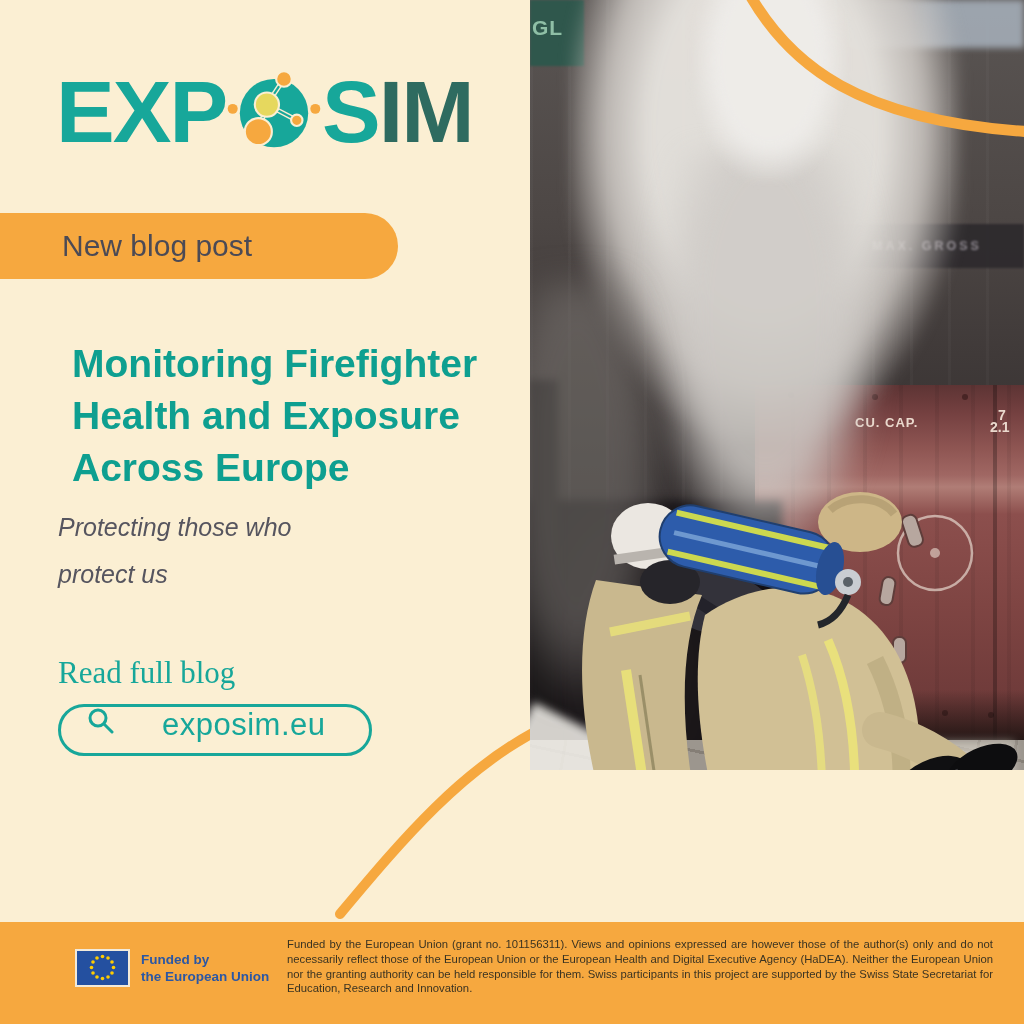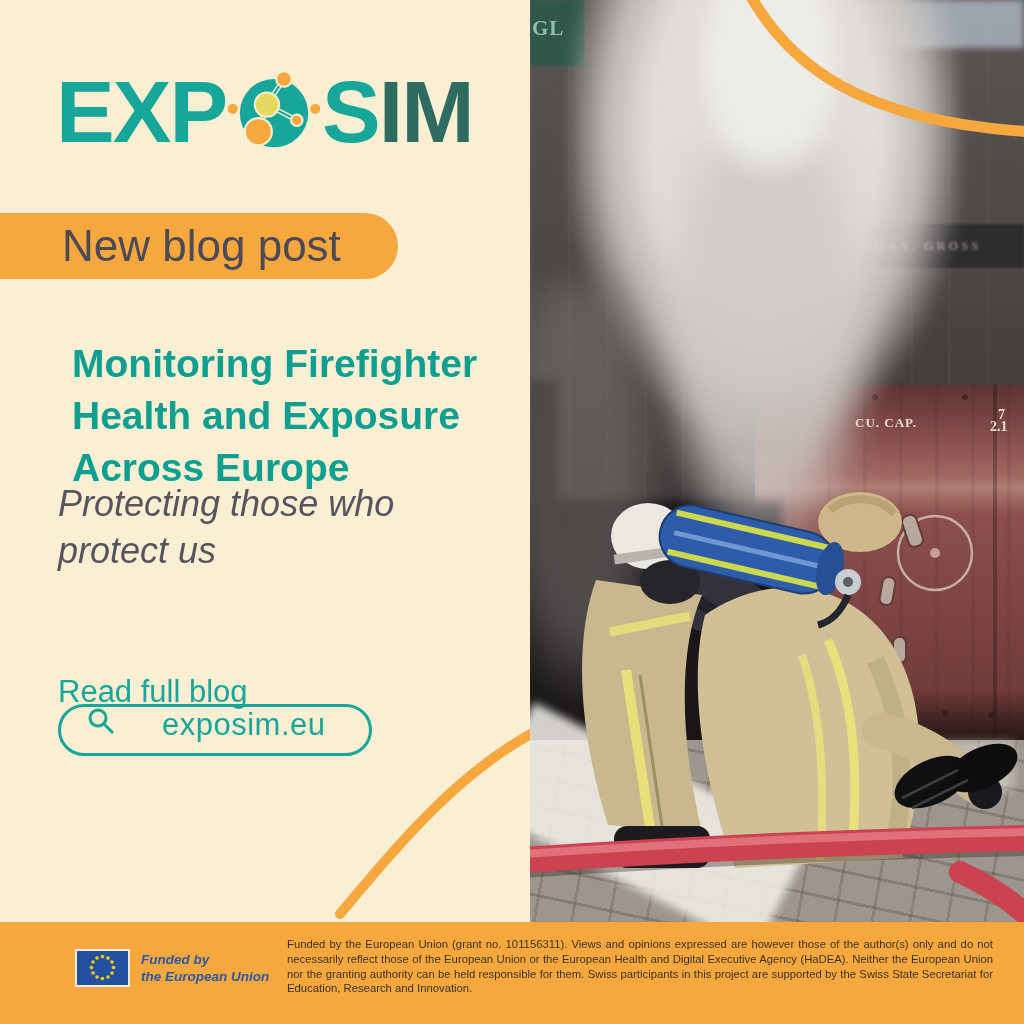--- a/index.html
+++ b/index.html
@@ -11,34 +11,34 @@
   }
   
   .logo-row{position:absolute;left:56px;top:62px;display:flex;align-items:flex-end;
     font-weight:700;font-size:88px;letter-spacing:-2px;line-height:1;}
   .logo-exp,.logo-s{color:var(--teal,#17A79A);}
   .logo-im{color:var(--teal-dark,#2E6B60);}
   .molecule{width:94px;height:94px;margin:0 1px;position:relative;top:2px;}
   .ribbon{position:absolute;left:0;top:213px;width:398px;height:66px;
     background:var(--orange,#F6A83F);border-radius:0 33px 33px 0;
     display:flex;align-items:center;padding-left:62px;
-    color:var(--ribbon-text,#4B4A55);font-size:44px;}
+    color:var(--ribbon-text,#4B4A55);font-size:30px;}
   .heading{position:absolute;left:72px;top:338px;width:472px;
     color:var(--heading,#0E9F90);font-size:39px;font-weight:700;line-height:52px;}
   .heading span{display:block;}
-  .subtitle{position:absolute;left:58px;top:480px;width:460px;
-    color:var(--subtitle,#56555F);font-size:36px;font-style:italic;line-height:47px;}
+  .subtitle{position:absolute;left:58px;top:504px;width:460px;
+    color:var(--subtitle,#56555F);font-size:25px;font-style:italic;line-height:47px;}
   .subtitle span{display:block;}
-  .read-label{position:absolute;left:58px;top:674px;color:var(--teal,#17A79A);font-size:31px;}
+  .read-label{position:absolute;left:58px;top:655px;color:var(--teal,#17A79A);font-size:31px;font-family:Liberation Serif, serif;}
   .pill{position:absolute;left:58px;top:704px;width:314px;height:52px;
     border:3px solid var(--teal,#17A79A);border-radius:26px;
     display:flex;align-items:flex-start;gap:48px;padding-left:26px;cursor:pointer;background:transparent;}
   .pill-url{color:var(--teal,#17A79A);font-size:31px;letter-spacing:.5px;}
   
-  .photo{position:absolute;left:530px;top:0;width:494px;height:922px;overflow:hidden;background:#4a4442;font-family:Liberation Serif, serif;}
+  .photo{position:absolute;left:530px;top:0;width:494px;height:770px;overflow:hidden;background:#4a4442;}
   .photo .base{position:absolute;inset:0;
     background:linear-gradient(180deg,#5a5553 0%,#4d4745 28%,#403a39 46%,#353030 62%,#2b2627 78%,#262122 100%);}
   .photo .wall-texture{position:absolute;inset:0;opacity:.5;
     background:repeating-linear-gradient(90deg,rgba(255,255,255,.05) 0 3px,transparent 3px 38px);}
   .gl-patch{position:absolute;left:0;top:0;width:54px;height:66px;background:#2f574c;filter:blur(1px);}
   .gl-text{position:absolute;left:2px;top:16px;font-weight:700;font-size:21px;color:#8fbfa6;letter-spacing:1px;filter:blur(.6px);}
   .sky-corner{position:absolute;right:0;top:0;width:180px;height:48px;opacity:.85;filter:blur(3px);
     background:linear-gradient(90deg,transparent,#a8b2bd 45%);}
   .max-band{position:absolute;left:300px;top:224px;width:194px;height:44px;background:#2d2a2d;opacity:.92;filter:blur(1px);
     color:#918b93;font-size:12.5px;font-weight:700;letter-spacing:3px;text-align:center;line-height:44px;}
@@ -74,21 +74,21 @@
   .figures,.hose-layer{position:absolute;pointer-events:none;}
   .figures{left:0;top:430px;}
   .hose-layer{left:0;top:0;}
   
   .arc-right{position:absolute;left:530px;top:0;pointer-events:none;}
   .arc-left{position:absolute;left:0;top:0;pointer-events:none;}
   
   .footer{position:absolute;left:0;top:922px;width:1024px;height:102px;background:var(--orange,#F6A83F);}
   .eu-flag{position:absolute;left:75px;top:27px;width:55px;height:38px;}
   .funded{position:absolute;left:141px;top:29px;color:var(--eu-blue,#2B57A4);
-    font-weight:700;font-size:13.5px;line-height:17px;font-style:italic;}
+    font-weight:700;font-size:13.5px;line-height:17px;}
   .funded span{display:block;}
   .disclaimer{position:absolute;left:287px;top:15px;width:706px;
     color:var(--footer-text,#3A3322);font-size:11.3px;line-height:14.8px;text-align:justify;}
 </style>
 </head>
 <body>
 
 <div class="canvas">
 
   <div class="logo-row">

